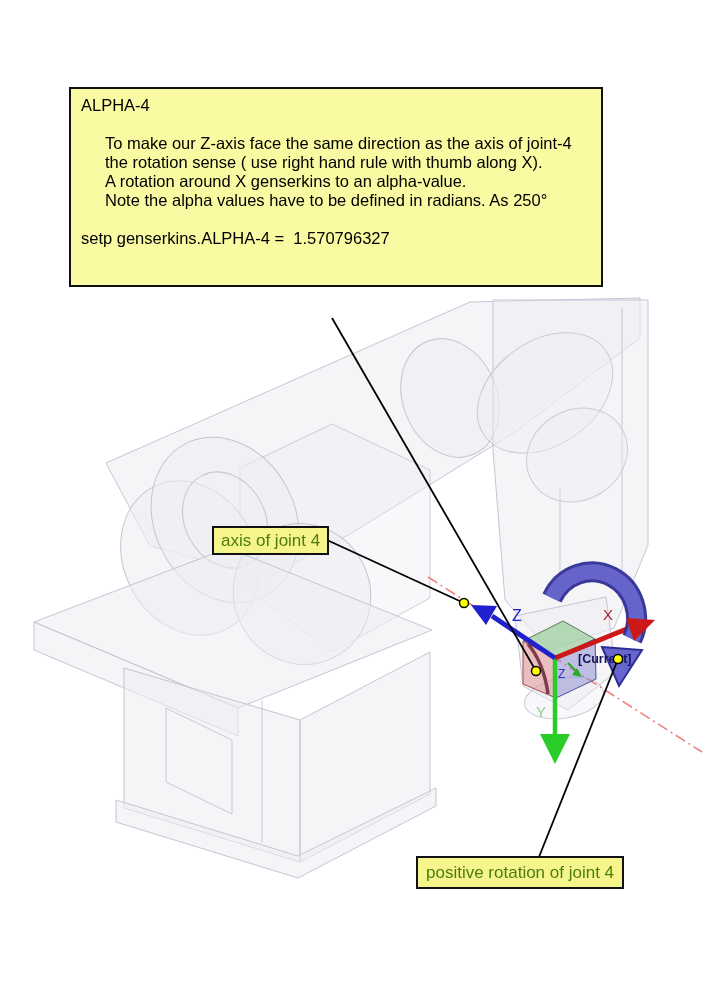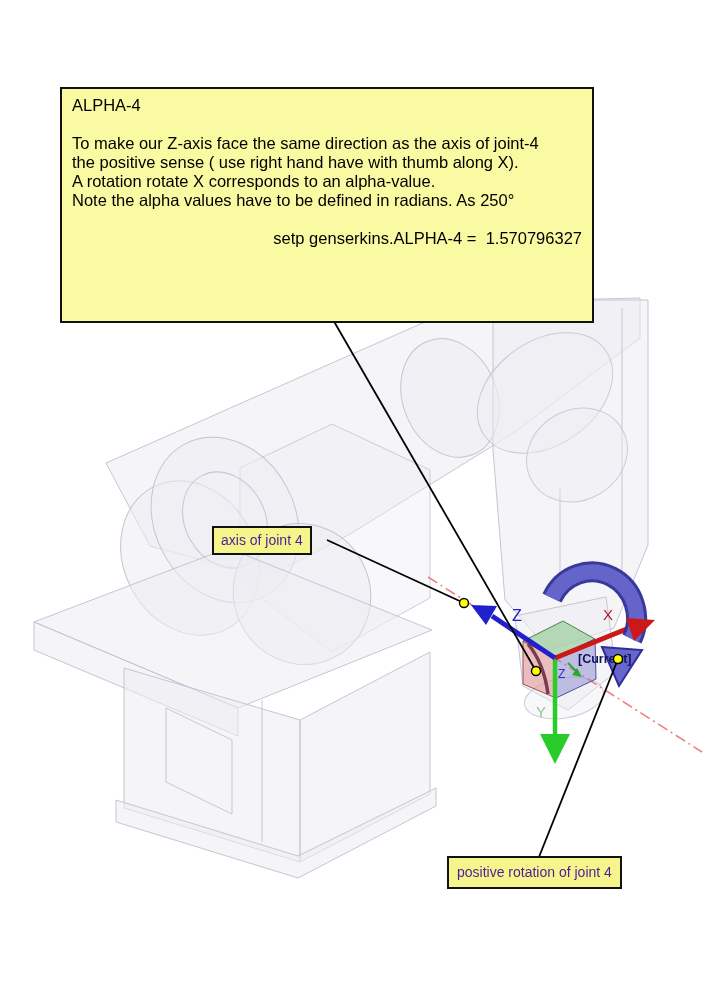--- a/index.html
+++ b/index.html
@@ -9,35 +9,35 @@
   }
   .scene{position:absolute;left:0;top:0;}
   
   .ghost{fill:var(--robot-fill);fill-opacity:.55;stroke:var(--robot-edge);stroke-opacity:.95;stroke-width:1;}
   .ghost-soft{fill:var(--robot-fill);fill-opacity:.38;stroke:var(--robot-edge);stroke-opacity:.8;stroke-width:1;}
   .ghost-line{fill:none;stroke:var(--robot-edge);stroke-opacity:.9;stroke-width:1;}
   .leader{stroke:var(--leader);stroke-width:1.8;fill:none;}
   .marker{fill:var(--marker-fill);stroke:#000;stroke-width:1.4;}
   
   .note-box{
-    position:absolute;left:60px;top:87px;width:534px;height:236px;box-sizing:border-box;
+    position:absolute;left:69px;top:87px;width:534px;height:200px;box-sizing:border-box;
     background:var(--note-bg);border:2px solid var(--box-border);
     padding:7px 10px;font-size:16.5px;line-height:19px;color:#000;
   }
   .note-box .line{white-space:pre;}
   .note-title{white-space:pre;}
-  .note-para{margin-top:19px;}
-  .note-cmd{margin-top:19px;white-space:pre;text-align:right;}
+  .note-para{margin-top:19px;margin-left:24px;}
+  .note-cmd{margin-top:19px;white-space:pre;}
   .callout{
     position:absolute;box-sizing:border-box;background:var(--callout-bg);
-    border:2px solid var(--box-border);color:#4c1d95;font-size:14px;line-height:21px;
+    border:2px solid var(--box-border);color:#4d7c0f;font-size:17px;line-height:21px;
     white-space:nowrap;
   }
   .callout-axis{left:212px;top:526px;padding:2px 7px;}
-  .callout-rotation{left:447px;top:856px;padding:4px 8px;}
+  .callout-rotation{left:416px;top:856px;padding:4px 8px;}
   .svgtxt{font-family:"Liberation Sans",sans-serif;}
 </style>
 </head>
 <body>
 
 <div class="canvas">
 
   <svg class="scene" width="707" height="1000" viewBox="0 0 707 1000">
 
     <g>
@@ -113,22 +113,22 @@
 
     <circle class="marker" cx="464" cy="603" r="4.5"></circle>
     <circle class="marker" cx="536" cy="671" r="4.5"></circle>
     <circle class="marker" cx="618" cy="659" r="4.5"></circle>
   </svg>
 
   <div class="note-box">
     <div class="note-title">ALPHA-4</div>
     <div class="note-para">
       <div class="line">To make our Z-axis face the same direction as the axis of joint-4</div>
-      <div class="line">the positive sense ( use right hand have with thumb along X).</div>
-      <div class="line">A rotation rotate X corresponds to an alpha-value.</div>
+      <div class="line">the rotation sense ( use right hand rule with thumb along X).</div>
+      <div class="line">A rotation around X genserkins to an alpha-value.</div>
       <div class="line">Note the alpha values have to be defined in radians. As 250°</div>
     </div>
     <div class="note-cmd">setp genserkins.ALPHA-4 =  1.570796327</div>
   </div>
 
   <div class="callout callout-axis">axis of joint 4</div>
   <div class="callout callout-rotation">positive rotation of joint 4</div>
 
 </div>
 

